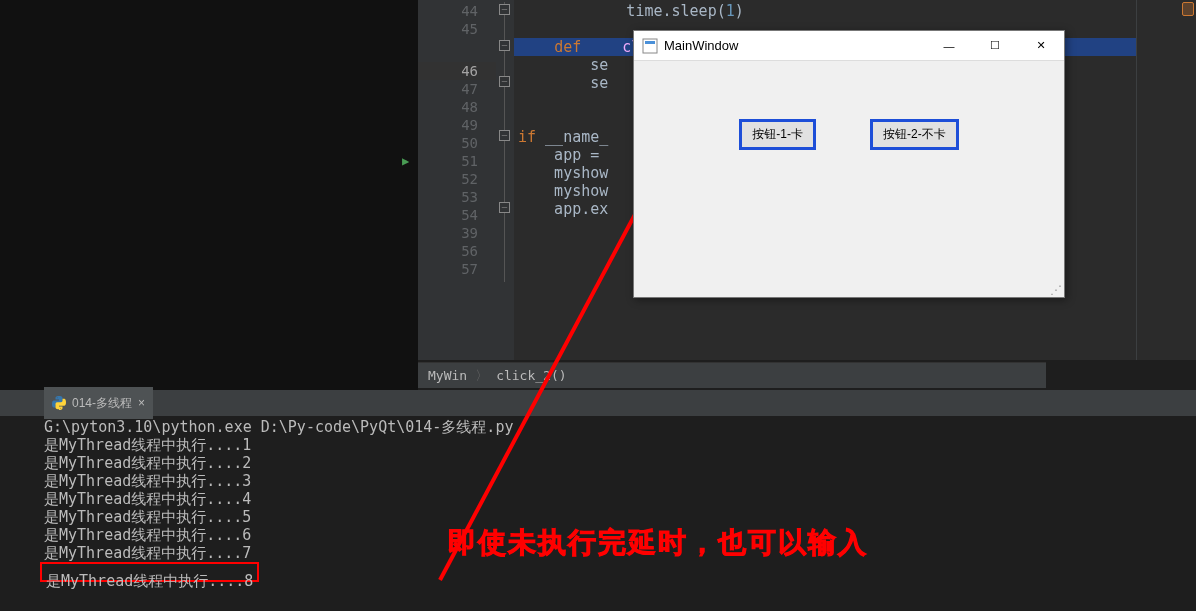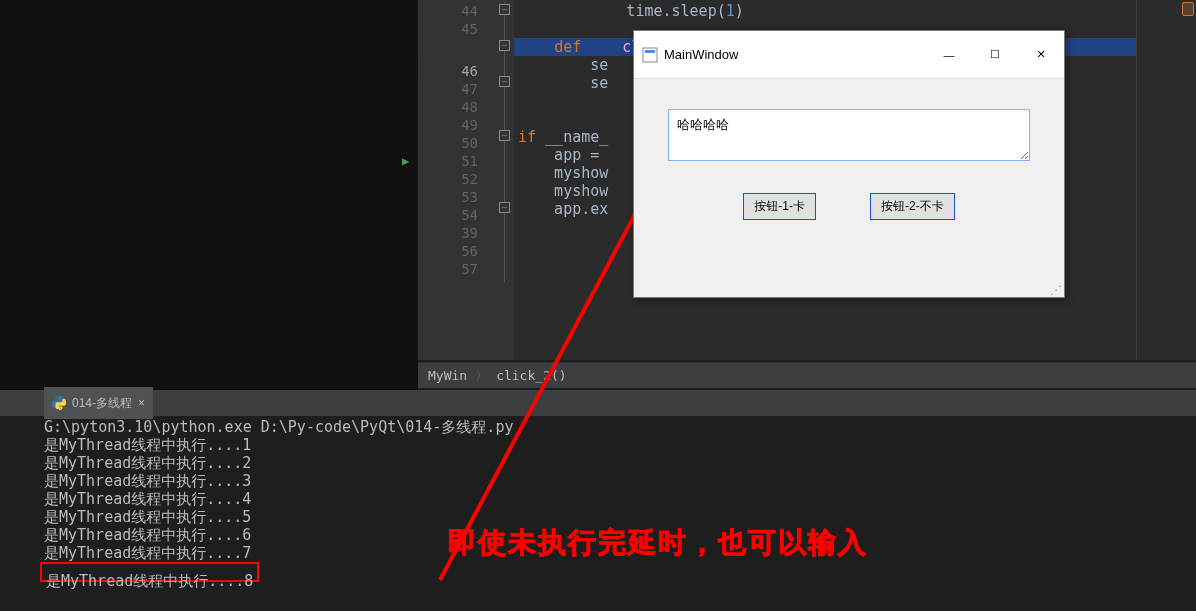--- a/index.html
+++ b/index.html
@@ -98,21 +98,21 @@
   width: 12px;
   height: 14px;
   border: 1px solid #cc7832;
   background: rgba(204,120,50,0.3);
   border-radius: 2px;
 }
 .breadcrumb {
   position: absolute;
   left: 418px;
   top: 362px;
-  width: 778px;
+  width: 628px;
   height: 26px;
   background: #3c3f41;
   border-top: 1px solid #323232;
   color: #bbb;
   font-size: 13px;
   display: flex;
   align-items: center;
   padding-left: 10px;
   gap: 8px;
 }
@@ -192,21 +192,21 @@
   left: 633px;
   top: 30px;
   width: 432px;
   height: 268px;
   background: #f0f0f0;
   border: 1px solid #777;
   box-shadow: 2px 2px 8px rgba(0,0,0,0.4);
   font-family: "Microsoft YaHei", sans-serif;
 }
 .titlebar {
-  height: 48px;
+  height: 30px;
   background: #fff;
   display: flex;
   align-items: center;
   padding-left: 8px;
   border-bottom: 1px solid #ddd;
 }
 .titlebar-icon {
   width: 16px;
   height: 16px;
   margin-right: 6px;
@@ -235,21 +235,21 @@
 }
 .mw-btns {
   display: flex;
   justify-content: center;
   gap: 54px;
   margin-top: 28px;
 }
 .mw-btn {
   padding: 4px 10px;
   background: #e1e1e1;
-  border: 1px solid #1d4ed8;
+  border: 3px solid #1d4ed8;
   font-size: 12px;
   font-family: "Microsoft YaHei", sans-serif;
   cursor: pointer;
 }
 .resize-grip {
   position: absolute;
   right: 2px;
   bottom: 2px;
   width: 12px;
   height: 12px;
@@ -341,20 +341,19 @@
         <rect x="3" y="3" width="10" height="3" fill="#4a90d9"></rect>
       </svg>
     <span class="titlebar-text">MainWindow</span>
     <div class="winbtns">
       <div class="winbtn">—</div>
       <div class="winbtn">☐</div>
       <div class="winbtn">✕</div>
     </div>
   </div>
   <div class="mw-body">
-    <textarea class="mw-input" style="">哈哈哈哈</textarea>
     <div class="mw-btns">
       <button class="mw-btn">按钮-1-卡</button>
       <button class="mw-btn">按钮-2-不卡</button>
     </div>
   </div>
   <div class="resize-grip">⋰</div>
 </div>
 
 </body></html>

